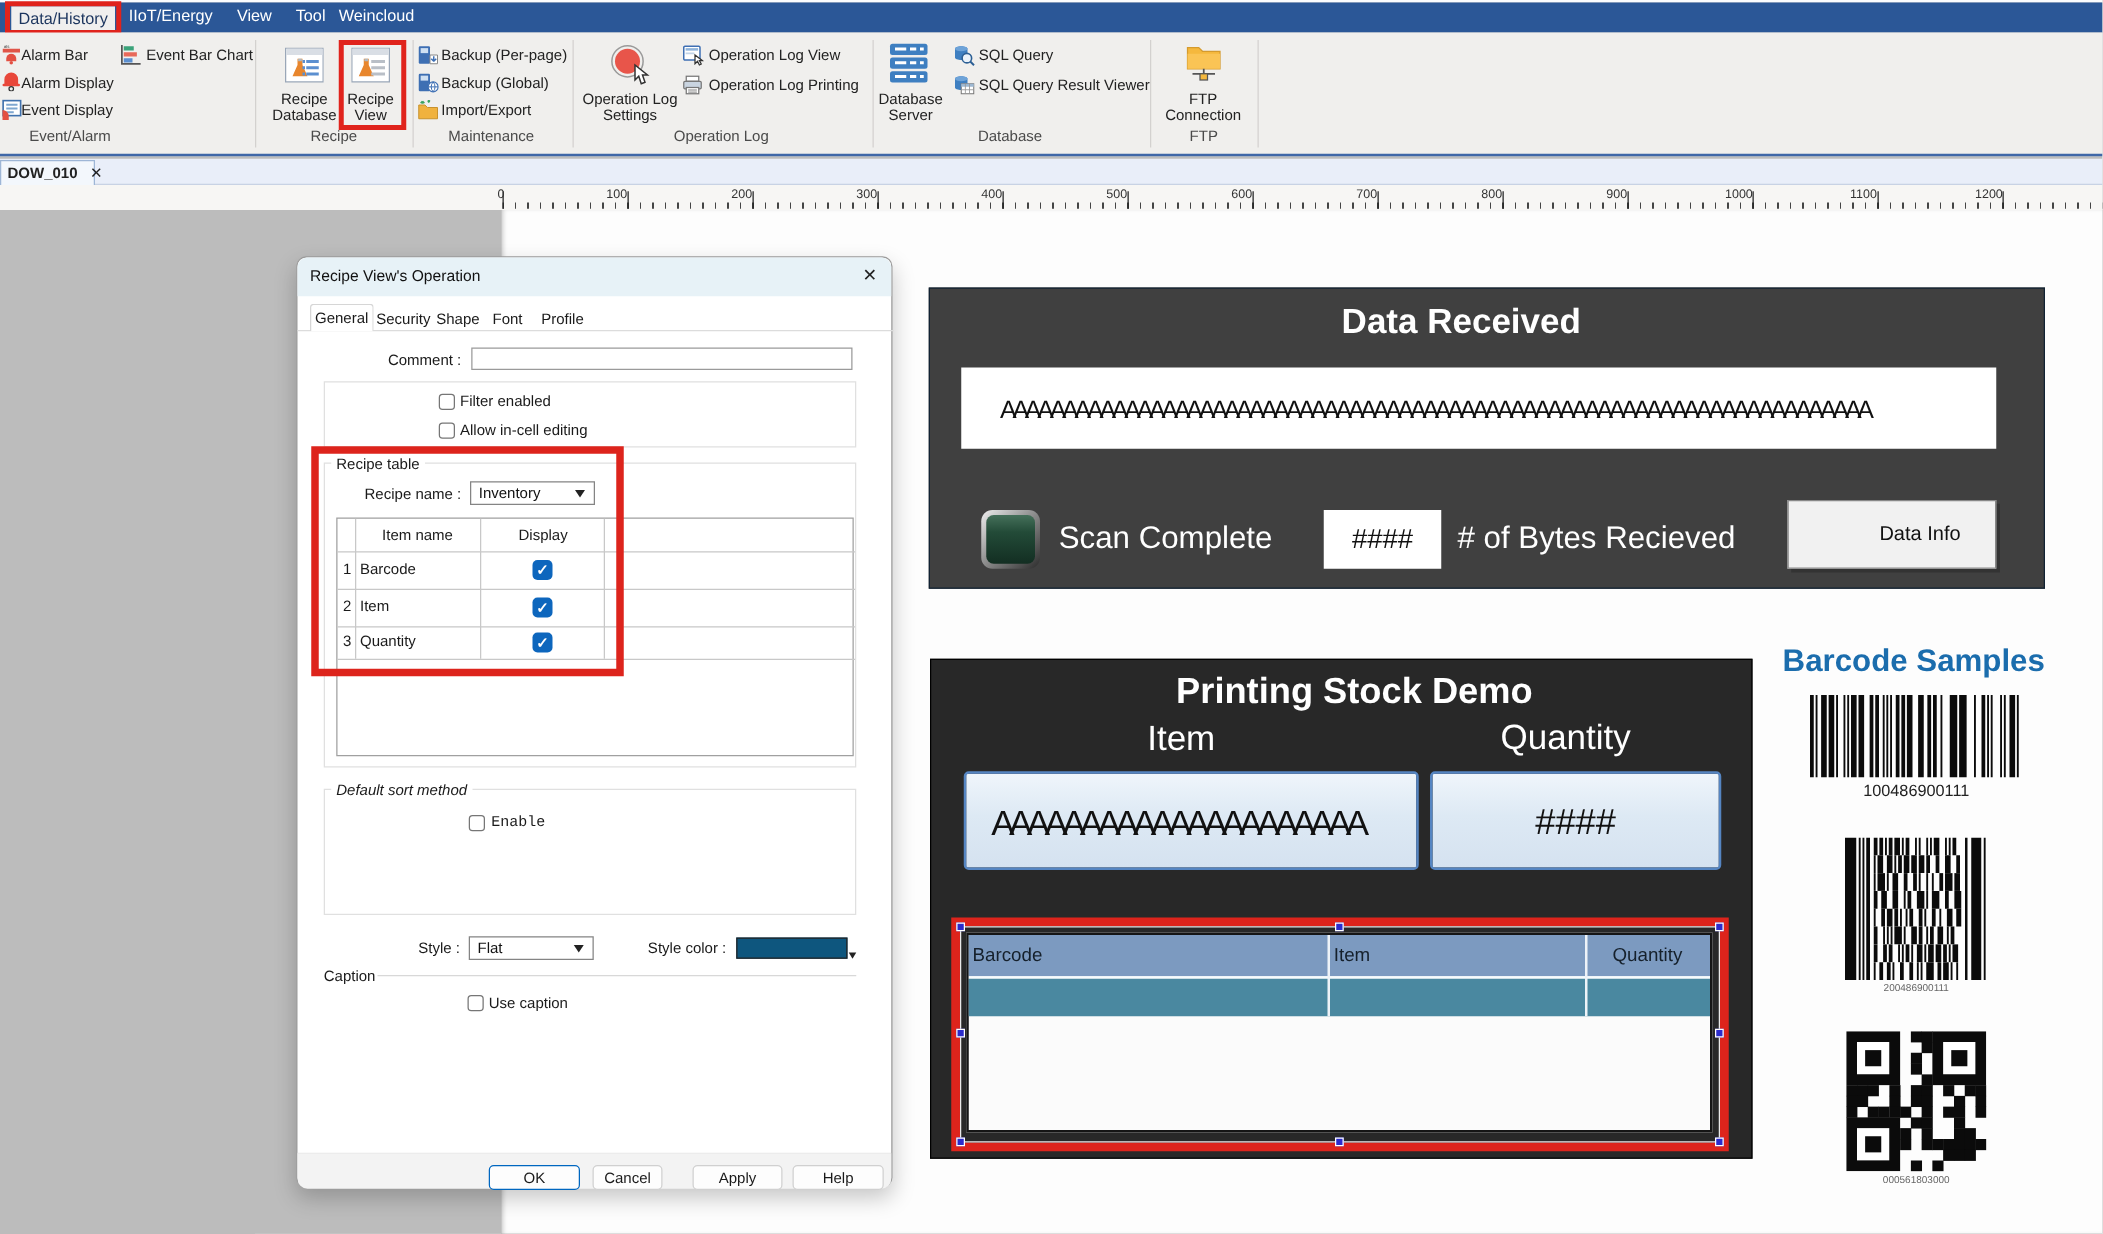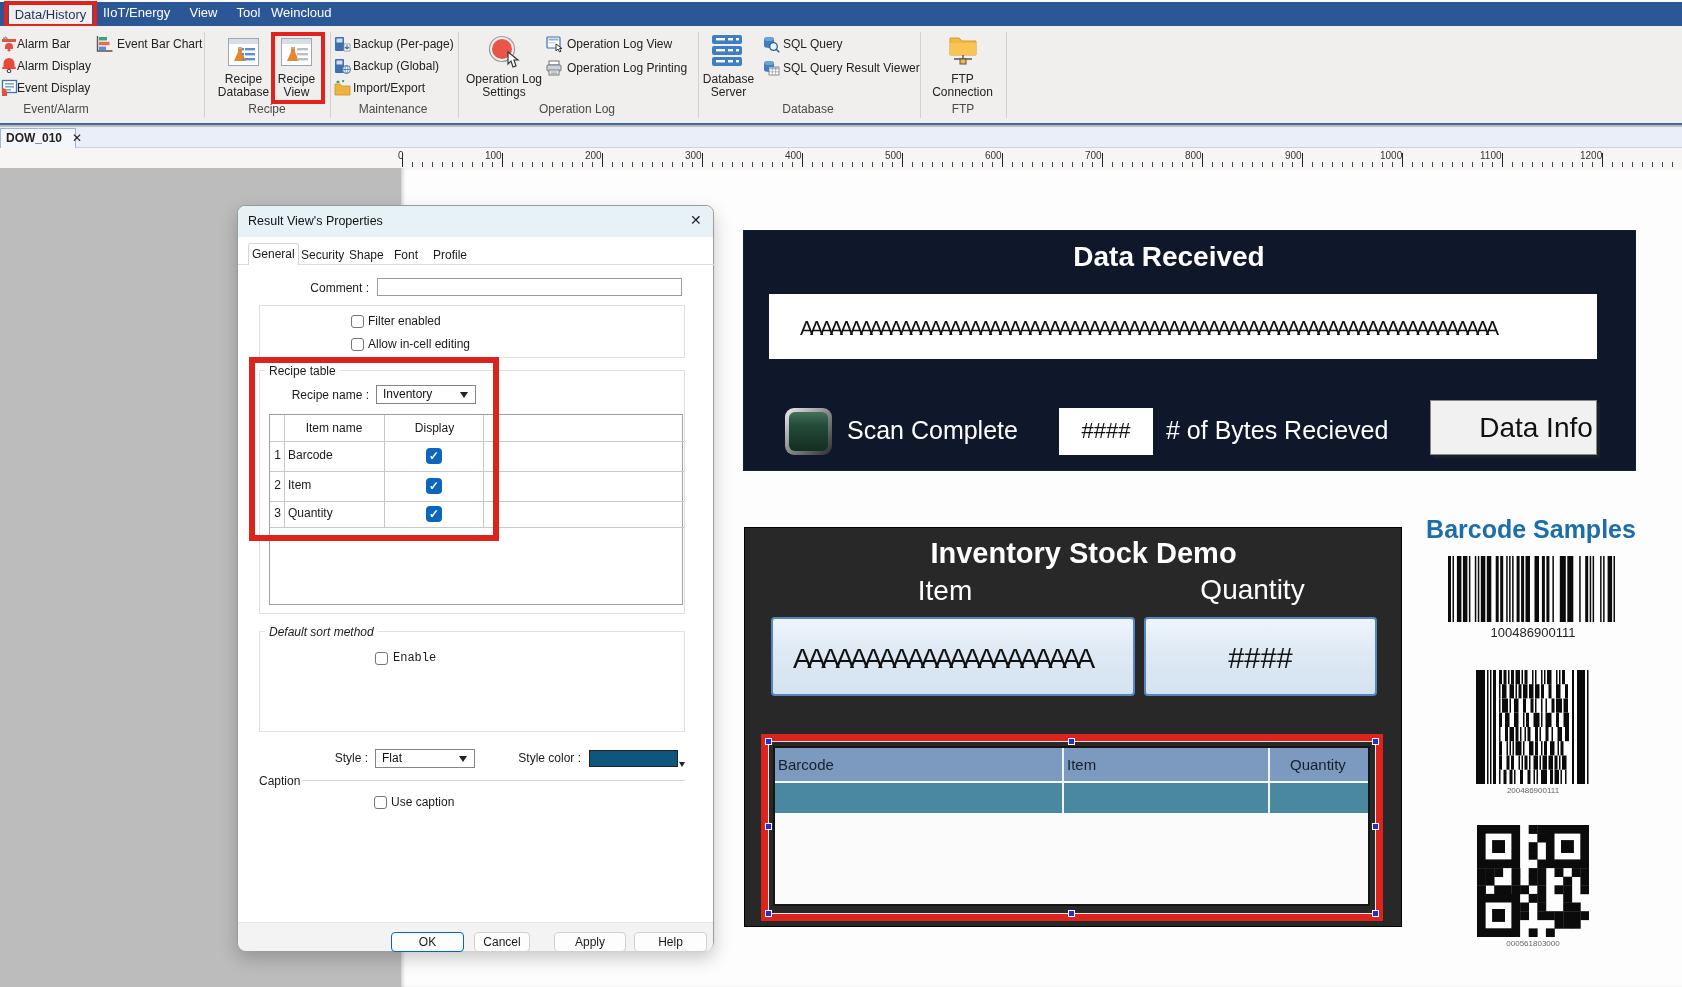--- a/index.html
+++ b/index.html
@@ -24,21 +24,21 @@
 
 #ruler{left:0;top:148px;width:1682px;height:20px;background:#f7f6f4;}
 .tickmaj{position:absolute;bottom:1px;width:1px;height:14px;background:#222;}
 .ticknum{position:absolute;top:2px;font-size:10px;color:#333;}
 #minorticks{position:absolute;left:402px;bottom:1px;width:1280px;height:5px;
  background:repeating-linear-gradient(90deg,#444 0px,#444 1px,transparent 1px,transparent 10px);}
 
 #canvas{left:0;top:168px;width:1682px;height:819px;background:#bcbcbc;}
 #page{position:absolute;left:401px;top:0;width:1281px;height:819px;background:#fdfdfd;box-shadow:inset 3px 0 4px -2px rgba(0,0,0,0.25);}
 
-#drpanel{left:743px;top:230px;width:893px;height:241px;background:#0f172a;border:1px solid #123;}
+#drpanel{left:743px;top:230px;width:893px;height:241px;background:#404040;border:1px solid #123;}
 #invpanel{left:744px;top:527px;width:658px;height:400px;background:#282828;border:1px solid #000;}
 .fieldblue{position:absolute;background:linear-gradient(180deg,#eff5fb 0%,#dde9f4 45%,#d5e2f0 100%);border:2px solid #5585c2;border-radius:4px;}
 .redbox{position:absolute;border:7px solid #dd241c;}
 
 #dlg{left:237px;top:205px;width:477px;height:745px;background:#fff;border:1px solid #9a9a9a;border-radius:8px;box-shadow:0 8px 18px rgba(0,0,0,0.22);font-size:12px;color:#1a1a1a;}
 #dlgtitle{position:absolute;left:0;top:0;width:100%;height:31px;background:#e7f2f7;border-radius:8px 8px 0 0;}
 .dtab{position:absolute;top:0;height:100%;padding:0 4px;line-height:20px;font-size:12px;}
 .grp{position:absolute;border:1px solid #e0e0e0;}
 .cb{position:absolute;width:13px;height:13px;border:1px solid #767676;border-radius:3px;background:#fff;}
 .cbc{position:absolute;width:16px;height:16px;border-radius:4px;background:#0d66bd;color:#fff;font-size:12px;font-weight:bold;text-align:center;line-height:16px;}
@@ -251,25 +251,25 @@
  <div class="abs" style="left:0;top:10px;width:850px;text-align:center;color:#fff;font-size:28px;font-weight:bold;">Data Received</div>
  <div class="abs" style="left:25px;top:63px;width:828px;height:65px;background:#fff;">
   <div class="abs" id="dratext" style="left:31px;top:23px;font-size:20px;letter-spacing:-3.4px;color:#111;">AAAAAAAAAAAAAAAAAAAAAAAAAAAAAAAAAAAAAAAAAAAAAAAAAAAAAAAAAAAAAAAAAAAAAA</div>
  </div>
  <div class="abs" id="greenbtn" style="left:41px;top:177px;width:47px;height:47px;border-radius:9px;background:linear-gradient(135deg,#efefef 0%,#9d9d9d 40%,#2c2c2c 100%);">
   <div class="abs" style="left:4px;top:4px;width:39px;height:39px;border-radius:6px;background:linear-gradient(180deg,#45705a 0%,#234b38 35%,#132e22 100%);"></div>
  </div>
  <div class="abs" style="left:103px;top:185px;font-size:25px;color:#fff;">Scan Complete</div>
  <div class="abs" style="left:315px;top:177px;width:94px;height:47px;background:#fff;text-align:center;line-height:46px;font-size:22px;color:#111;">####</div>
  <div class="abs" style="left:422px;top:185px;font-size:25px;color:#fff;"># of Bytes Recieved</div>
- <div class="abs" style="left:686px;top:169px;width:167px;height:55px;background:#f1f1f1;border:1px solid #888;box-shadow:3px 3px 0 rgba(40,40,40,0.55);text-align:center;line-height:53px;font-size:28px;color:#111;padding-left:45px;">Data Info</div>
+ <div class="abs" style="left:686px;top:169px;width:167px;height:55px;background:#f1f1f1;border:1px solid #888;box-shadow:3px 3px 0 rgba(40,40,40,0.55);text-align:center;line-height:53px;font-size:16px;color:#111;padding-left:45px;">Data Info</div>
 </div>
 
 <div class="abs" id="invpanel">
- <div class="abs" style="left:8px;top:9px;width:661px;text-align:center;color:#fff;font-size:29px;font-weight:bold;">Inventory Stock Demo</div>
+ <div class="abs" style="left:8px;top:9px;width:661px;text-align:center;color:#fff;font-size:29px;font-weight:bold;">Printing Stock Demo</div>
  <div class="abs" style="left:18px;top:47px;width:364px;text-align:center;color:#fff;font-size:28px;">Item</div>
  <div class="abs" style="left:391px;top:46px;width:233px;text-align:center;color:#fff;font-size:28px;">Quantity</div>
  <div class="fieldblue" style="left:26px;top:89px;width:364px;height:79px;">
   <div class="abs" style="left:20px;top:24px;font-size:28px;letter-spacing:-4.5px;color:#111;">AAAAAAAAAAAAAAAAAAAAA</div>
  </div>
  <div class="fieldblue" style="left:399px;top:89px;width:233px;height:79px;">
   <div class="abs" style="left:0;top:23px;width:229px;text-align:center;font-size:29px;color:#111;">####</div>
  </div>
  <div class="redbox" style="left:16px;top:206px;width:622px;height:187px;"></div>
  <div class="abs" style="left:23px;top:213px;width:608px;height:173px;border:1px solid #e8e8e8;"></div>
@@ -501,21 +501,21 @@
       <rect x="0.0" y="68.9" width="43.1" height="43.1" fill="#0b0b0b"></rect>
       <rect x="8.6" y="77.5" width="25.8" height="25.8" fill="#fff"></rect>
       <rect x="15.1" y="84.0" width="12.9" height="12.9" fill="#0b0b0b"></rect>
     </svg>
 <div class="abs" style="left:1477px;top:939px;width:112px;text-align:center;font-size:8px;color:#666;">000561803000</div>
 </div>
 
 <div class="abs" id="dlg">
  <div class="abs" style="left:0;top:716px;width:475px;height:29px;background:#f3f3f3;border-top:1px solid #e5e5e5;border-radius:0 0 8px 8px;"></div>
  <div id="dlgtitle"></div>
- <div class="abs" style="left:10px;top:8px;font-size:12.5px;color:#111;">Result View's Properties</div>
+ <div class="abs" style="left:10px;top:8px;font-size:12.5px;color:#111;">Recipe View's Operation</div>
  <div class="abs" style="left:452px;top:6px;font-size:14px;color:#222;">✕</div>
 
  <div class="abs" style="left:0;top:58px;width:477px;height:1px;background:#dcdcdc;"></div>
  <div class="dtab" style="left:10px;top:37px;height:22px;background:#fff;border:1px solid #d6d6d6;border-bottom:none;border-radius:3px 3px 0 0;z-index:2;padding:0 3px;">General</div>
  <div class="dtab" style="left:59px;top:39px;">Security</div>
  <div class="dtab" style="left:107px;top:39px;">Shape</div>
  <div class="dtab" style="left:152px;top:39px;">Font</div>
  <div class="dtab" style="left:191px;top:39px;">Profile</div>
 
  <div class="rlab" style="left:40px;top:75px;width:91px;">Comment :</div>

